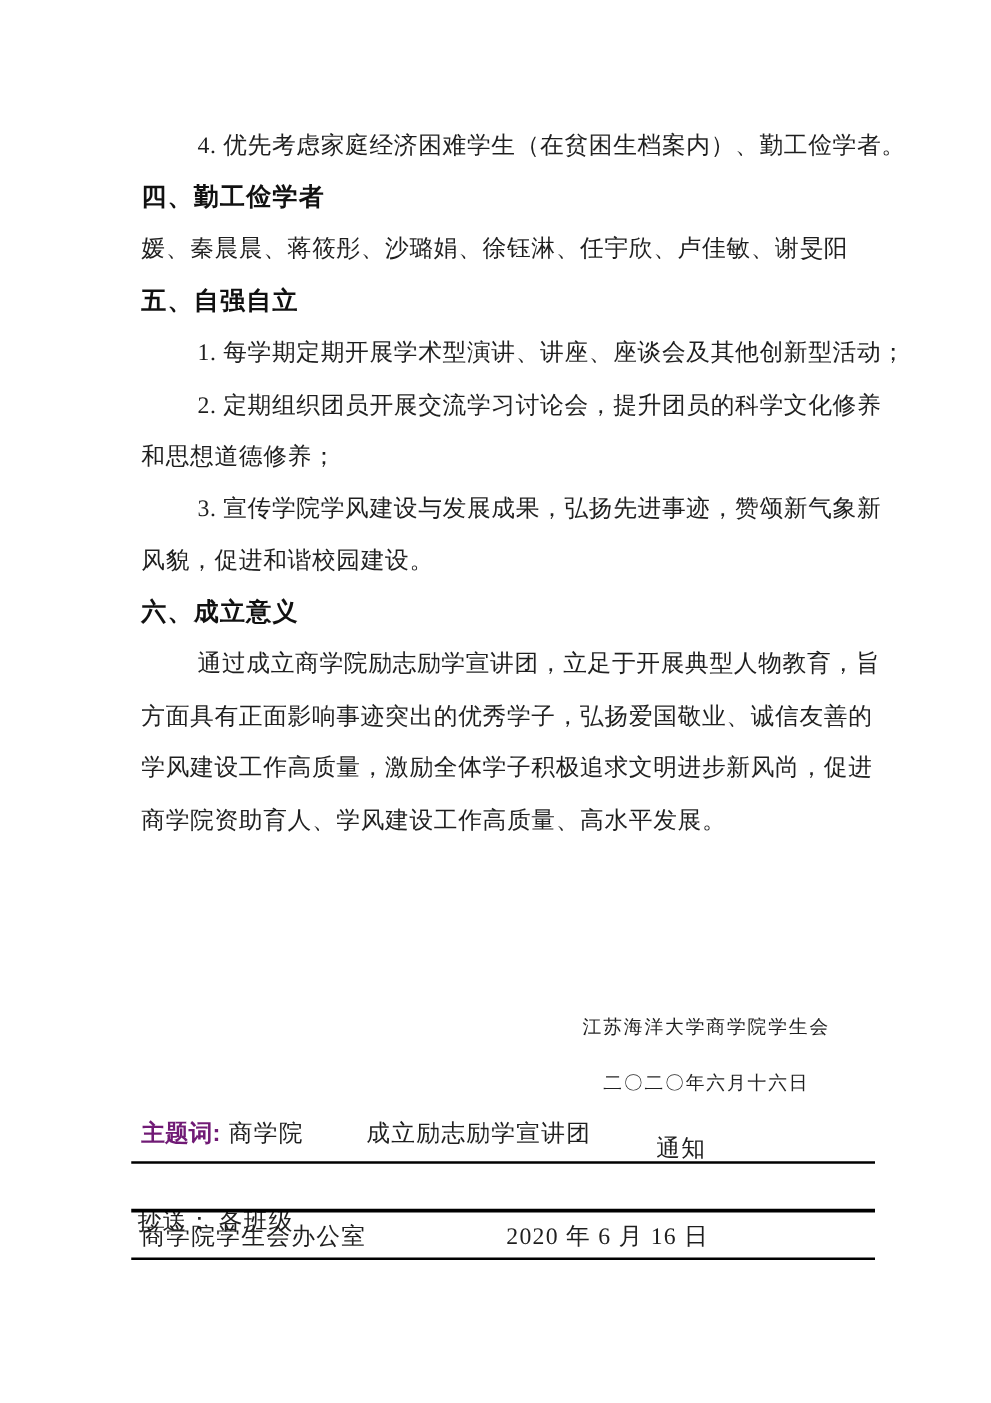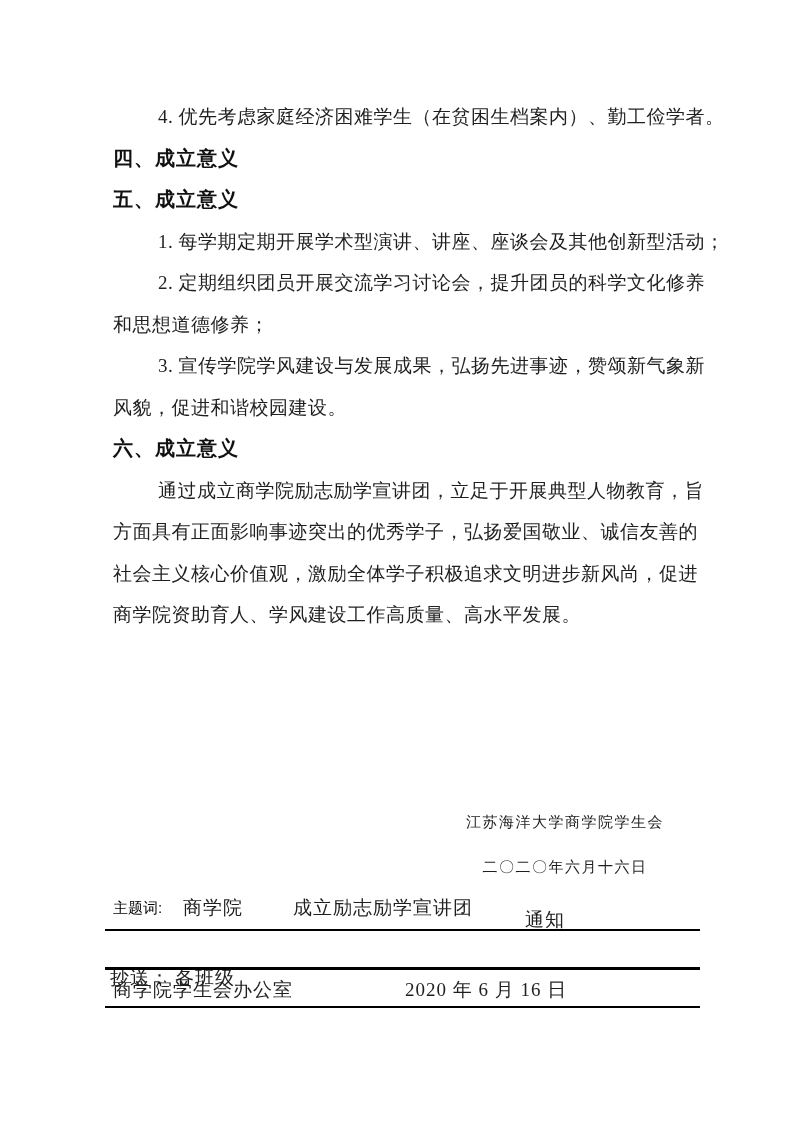--- a/index.html
+++ b/index.html
@@ -53,23 +53,23 @@
     position: absolute;
     left: 113px;
     width: 592px;
     height: 30px;
   }
   .footer-row span { position: absolute; top: 0; height: 30px; line-height: 30px; }
   .kw-row { top: 893px; }
   .kw-label {
     left: 0;
     font-family: "Liberation Sans", "DejaVu Sans", sans-serif;
-    font-weight: 400;
-    font-size: 15px;
-    color: #000000;
+    font-weight: 700;
+    font-size: 19px;
+    color: #701a75;
   }
   .kw-v { font-size: 19px; letter-spacing: 1px; }
   .kw-v1 { left: 70px; }
   .kw-v2 { left: 180px; text-align: right; }
   .kw-v3 { left: 412px; margin-top: 12px; }
   .cc-row { top: 936px; margin-top: 27px; }
   .cc-label { left: -3px; font-size: 19px; letter-spacing: 1px; }
   .cc-value { left: 62px; font-size: 19px; letter-spacing: 1px; }
   .office-row { top: 975px; }
   .office-name { left: 0; font-size: 19px; letter-spacing: 1px; }
@@ -84,31 +84,32 @@
   .rule-2 { top: 967px; height: 3px; }
   .rule-3 { top: 1006px; height: 2px; }
 </style>
 </head>
 <body>
 
 <div class="page">
 
   <div class="content">
     <div class="line indent">4. 优先考虑家庭经济困难学生（在贫困生档案内）、勤工俭学者。</div>
-    <div class="line heading">四、成立意义</div>
-    <div class="line heading">五、成立意义</div>
+    <div class="line heading">四、勤工俭学者</div>
+    <div class="line">媛、秦晨晨、蒋筱彤、沙璐娟、徐钰淋、任宇欣、卢佳敏、谢旻阳</div>
+    <div class="line heading">五、自强自立</div>
     <div class="line indent">1. 每学期定期开展学术型演讲、讲座、座谈会及其他创新型活动；</div>
     <div class="line indent">2. 定期组织团员开展交流学习讨论会，提升团员的科学文化修养</div>
     <div class="line">和思想道德修养；</div>
     <div class="line indent">3. 宣传学院学风建设与发展成果，弘扬先进事迹，赞颂新气象新</div>
     <div class="line">风貌，促进和谐校园建设。</div>
     <div class="line heading">六、成立意义</div>
     <div class="line indent">通过成立商学院励志励学宣讲团，立足于开展典型人物教育，旨</div>
     <div class="line">方面具有正面影响事迹突出的优秀学子，弘扬爱国敬业、诚信友善的</div>
-    <div class="line">社会主义核心价值观，激励全体学子积极追求文明进步新风尚，促进</div>
+    <div class="line">学风建设工作高质量，激励全体学子积极追求文明进步新风尚，促进</div>
     <div class="line">商学院资助育人、学风建设工作高质量、高水平发展。</div>
   </div>
 
   <div class="signature">
     <div class="sig-line">江苏海洋大学商学院学生会</div>
     <div class="sig-line">二〇二〇年六月十六日</div>
   </div>
 
   <div class="footer-row kw-row">
     <span class="kw-label">主题词:</span>

